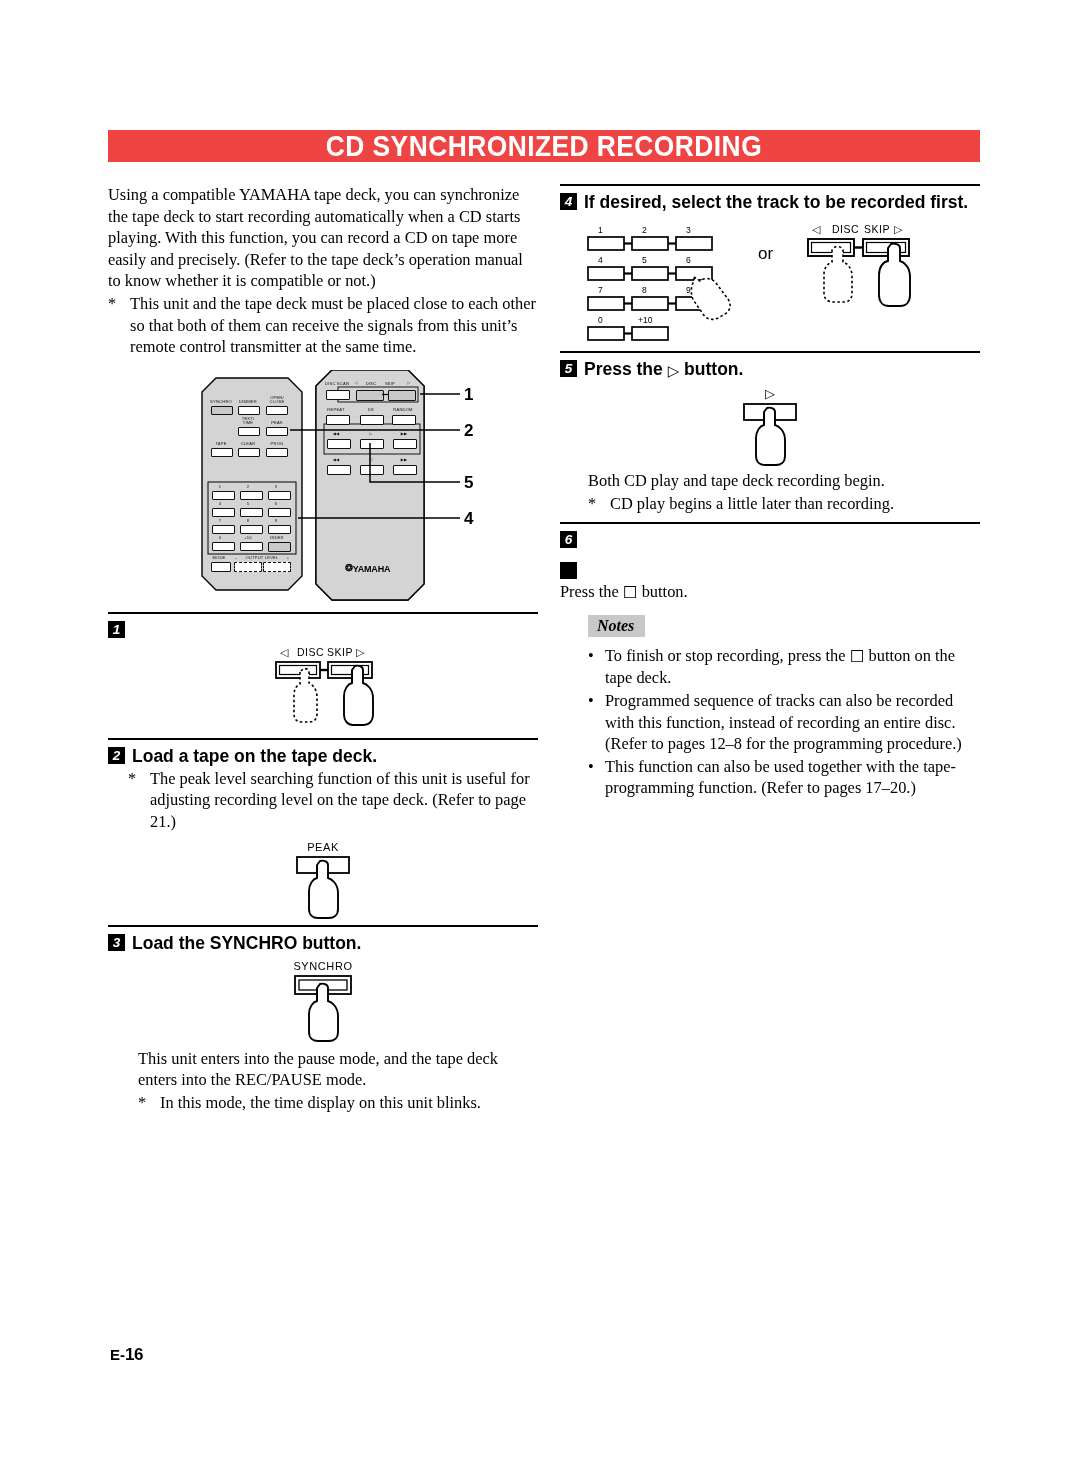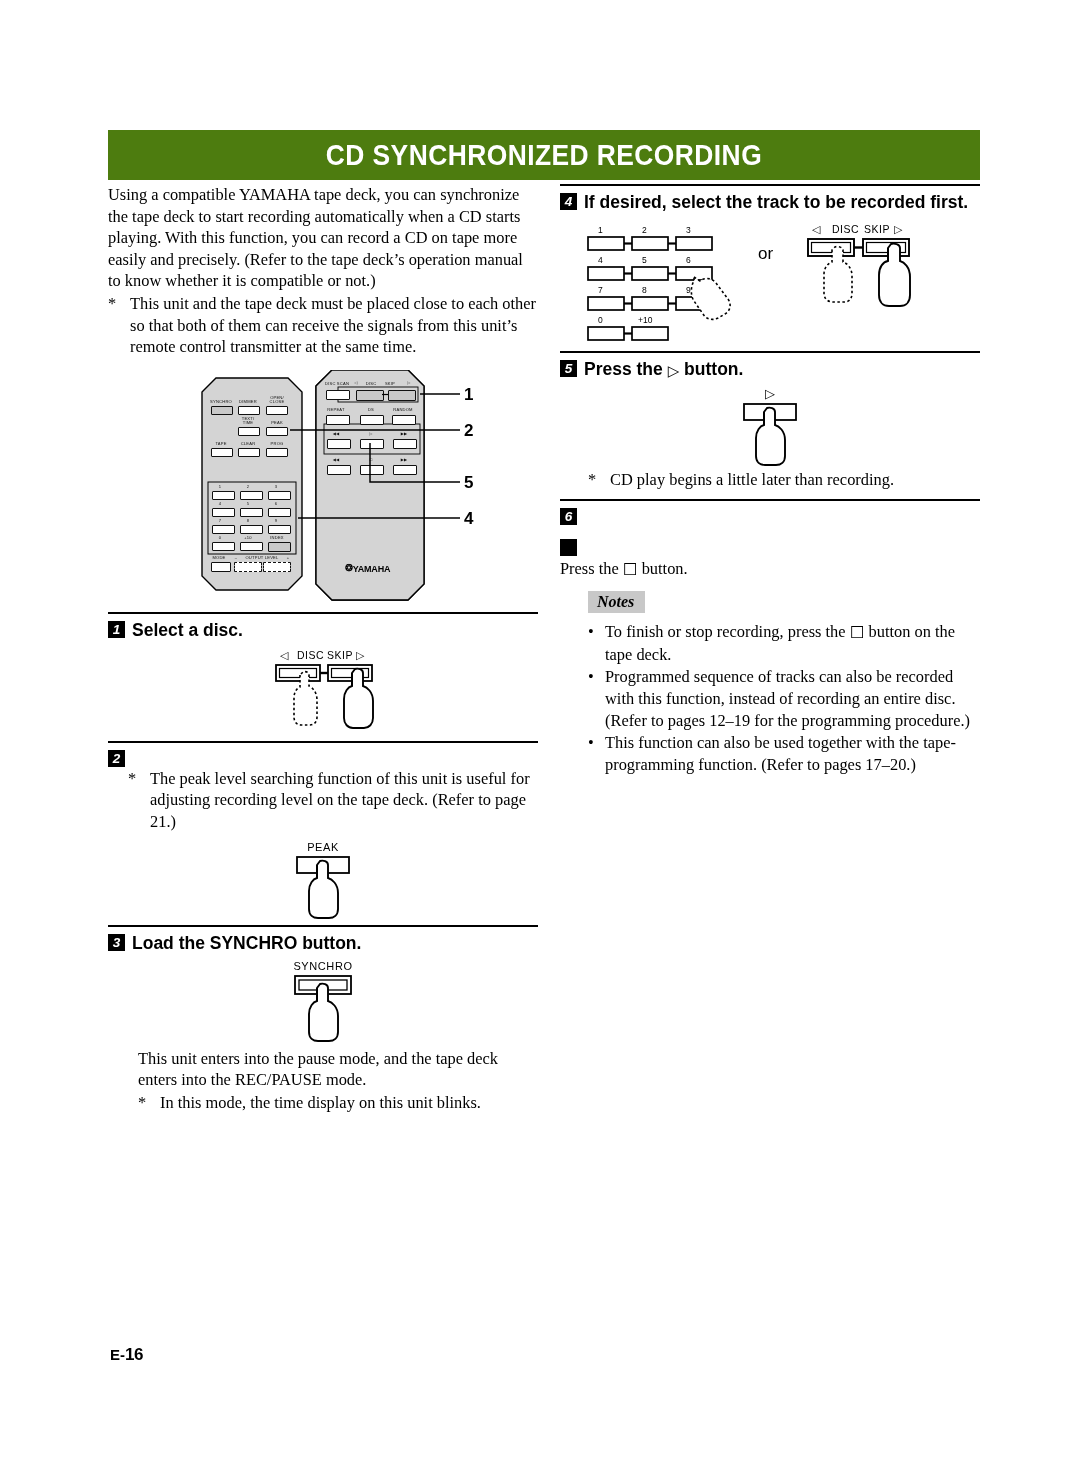--- a/index.html
+++ b/index.html
@@ -21,22 +21,22 @@
     width: 1080px;
     height: 1479px;
   }
 
   
   .title-bar {
     position: absolute;
     left: 108px;
     top: 130px;
     width: 872px;
-    height: 50px;
-    background: #4d7c0f;
+    height: 32px;
+    background: #ef4444;
     display: flex;
     align-items: center;
     justify-content: center;
   }
   .title-bar .title-text {
     color: #fff;
     font-family: "Liberation Sans", sans-serif;
     font-weight: bold;
     font-size: 30px;
     letter-spacing: 0.5px;
@@ -376,21 +376,20 @@
       </svg>
       <div class="callout-num" style="left:356px; top:15px;">1</div>
       <div class="callout-num" style="left:356px; top:51px;">2</div>
       <div class="callout-num" style="left:356px; top:139px;">4</div>
       <div class="callout-num" style="left:356px; top:103px;">5</div>
     </div>
 
     <div class="rule" style="margin-top:10px;"></div>
     <div class="step-head">
       <span class="step-num">1</span>
-      <span class="step-label">Select a disc.</span>
     </div>
 
     <div class="fig-center" style="margin-top:4px;">
       <svg width="150" height="90" viewBox="0 0 150 90">
         <text x="32" y="14" font-family="Liberation Sans, sans-serif" font-size="11">◁</text>
         <text x="49" y="14" font-family="Liberation Sans, sans-serif" font-size="10.5" letter-spacing="0.5">DISC</text>
         <text x="79" y="14" font-family="Liberation Sans, sans-serif" font-size="10.5" letter-spacing="0.5">SKIP</text>
         <text x="108" y="14" font-family="Liberation Sans, sans-serif" font-size="11">▷</text>
         <rect x="28" y="20" width="44" height="16" fill="#fff" stroke="#000" stroke-width="1.8"></rect>
         <rect x="31.5" y="23.5" width="37" height="9" fill="#fff" stroke="#000" stroke-width="1.2"></rect>
@@ -401,20 +400,21 @@
         <path d="M52 30 L52 42 C49 43 46 47 46 53 L46 72 C46 77 49 80 53 80 L62 80 C66 80 69 77 69 72 L69 55 C69 47 64 42 61 41 L61 30 C61 27 57 26 55 27 Z" fill="#fff" stroke="#000" stroke-width="1.6" stroke-dasharray="2.5,2.5"></path>
 
         <path d="M104 28 L104 41 C100 42 96 47 96 54 L96 73 C96 79 100 83 105 83 L116 83 C121 83 125 79 125 73 L125 56 C125 47 119 42 115 41 L115 28 C115 24 110 23 107 24 Z" fill="#fff" stroke="#000" stroke-width="1.9"></path>
         <path d="M104 28 L104 41" fill="none" stroke="#000" stroke-width="1.9"></path>
       </svg>
     </div>
 
     <div class="rule" style="margin-top:6px;"></div>
     <div class="step-head">
       <span class="step-num">2</span>
+      <span class="step-label">Load a tape on the tape deck.</span>
     </div>
     <div class="note-item" style="margin-left:20px;">
       <span class="mark">*</span>
       <span class="txt">The peak level searching function of this unit is useful for adjusting recording level on the tape deck. (Refer to page 21.)</span>
     </div>
 
     <div class="fig-center" style="margin-top:6px;">
       <svg width="120" height="82" viewBox="0 0 120 82">
         <text x="60" y="12" text-anchor="middle" font-family="Liberation Sans, sans-serif" font-size="11" letter-spacing="0.6">PEAK</text>
         <rect x="34" y="18" width="52" height="16" fill="#fff" stroke="#000" stroke-width="1.8"></rect>
@@ -521,20 +521,21 @@
 
     <div class="fig-center" style="margin-top:2px;">
       <svg width="120" height="84" viewBox="0 0 120 84">
         <text x="60" y="14" text-anchor="middle" font-family="Liberation Sans, sans-serif" font-size="13">▷</text>
         <rect x="34" y="20" width="52" height="16" fill="#fff" stroke="#000" stroke-width="1.8"></rect>
         <path d="M54 28 L54 41 C50 42 46 47 46 54 L46 72 C46 78 50 81 55 81 L66 81 C71 81 75 78 75 72 L75 56 C75 47 69 42 65 41 L65 28 C65 24 60 23 57 24 Z" fill="#fff" stroke="#000" stroke-width="1.9"></path>
         <path d="M54 28 L54 41" fill="none" stroke="#000" stroke-width="1.9"></path>
       </svg>
     </div>
 
+    <p class="body-p" style="margin-left:28px; margin-top:2px;">Both CD play and tape deck recording begin.</p>
     <div class="note-item" style="margin-left:28px;">
       <span class="mark">*</span>
       <span class="txt">CD play begins a little later than recording.</span>
     </div>
 
     <div class="rule" style="margin-top:8px;"></div>
     <div class="step-head">
       <span class="step-num">6</span>
     </div>
 
@@ -555,21 +556,21 @@
           <span class="mark">•</span>
           <span class="txt">
             <span>To finish or stop recording, press the</span>
             <span class="inline-glyph">☐</span>
             <span>button on the tape deck.</span>
           </span>
         </div>
 
         <div class="note-item">
           <span class="mark">•</span>
-          <span class="txt">Programmed sequence of tracks can also be recorded with this function, instead of recording an entire disc. (Refer to pages 12–19 for the programming procedure.)</span>
+          <span class="txt">Programmed sequence of tracks can also be recorded with this function, instead of recording an entire disc. (Refer to pages 12–8 for the programming procedure.)</span>
         </div>
 
         <div class="note-item">
           <span class="mark">•</span>
           <span class="txt">This function can also be used together with the tape-programming function. (Refer to pages 17–20.)</span>
         </div>
 
       </div>
     </div>
   </div>

